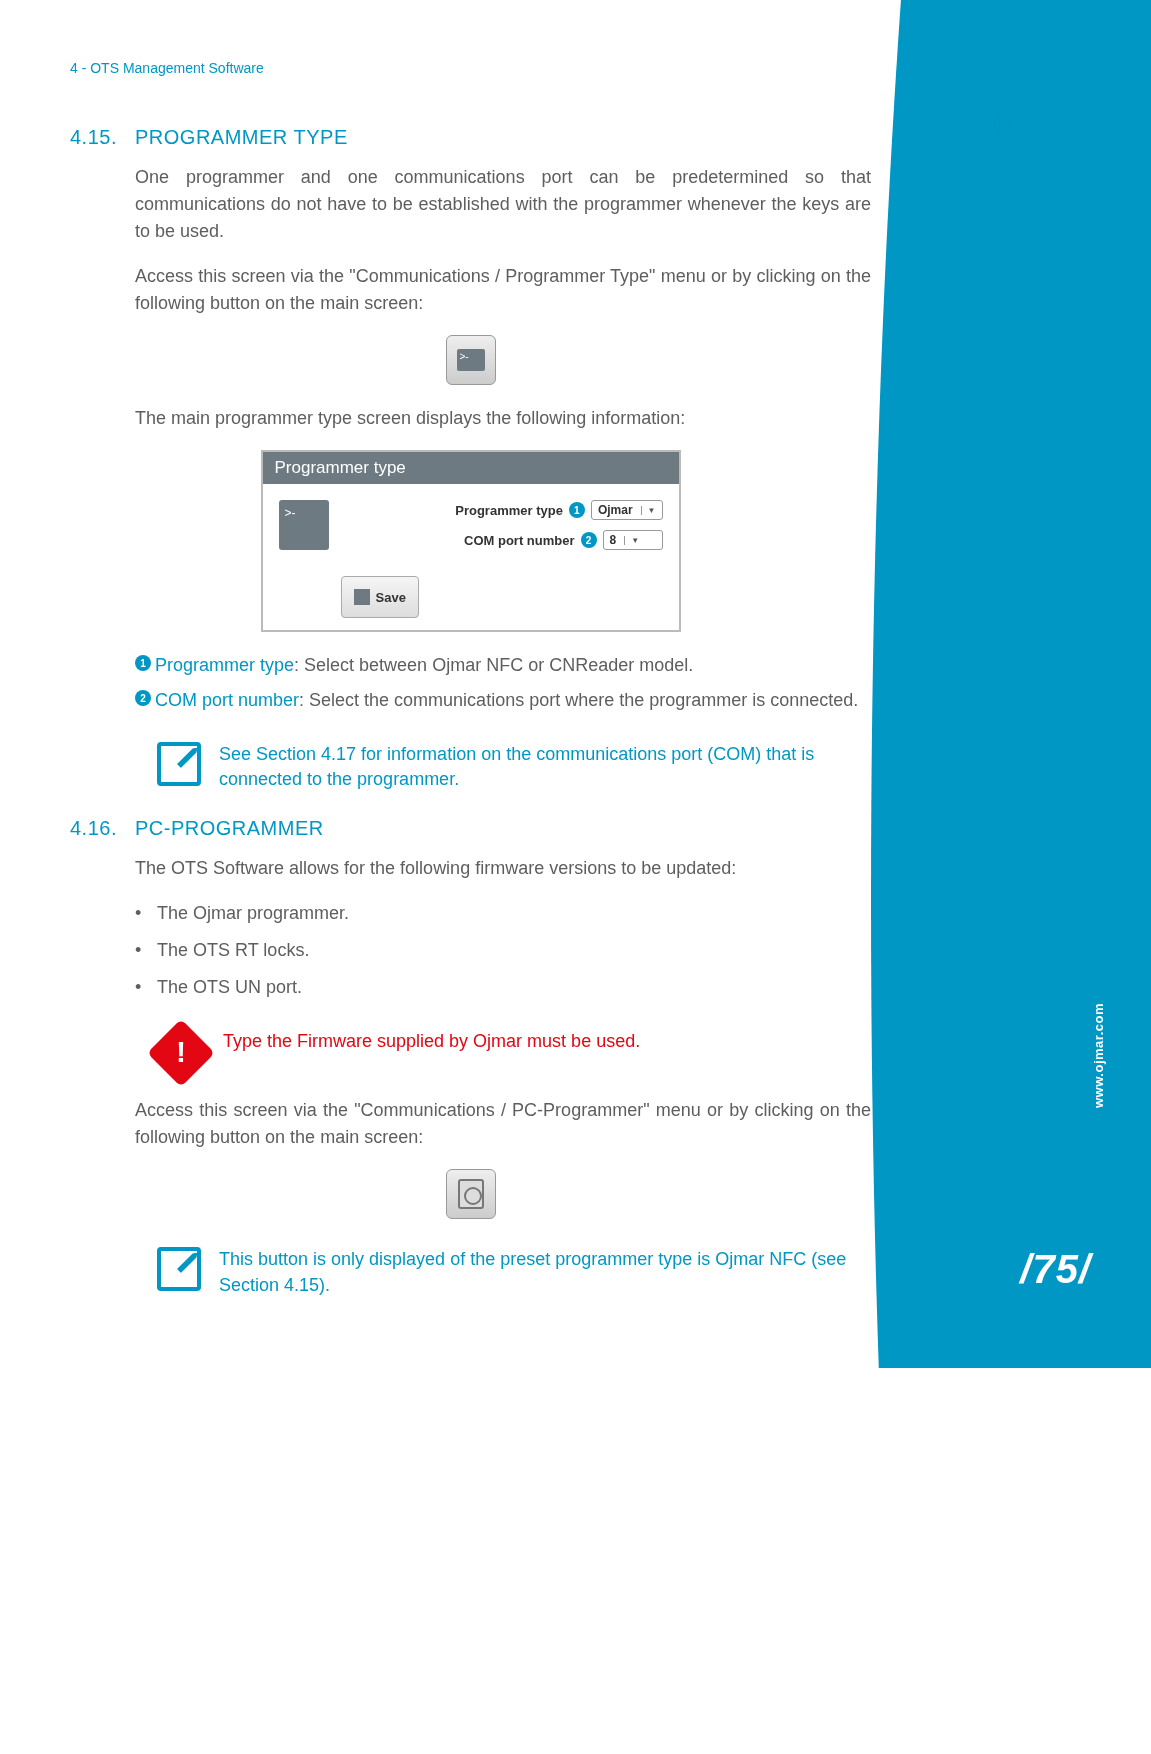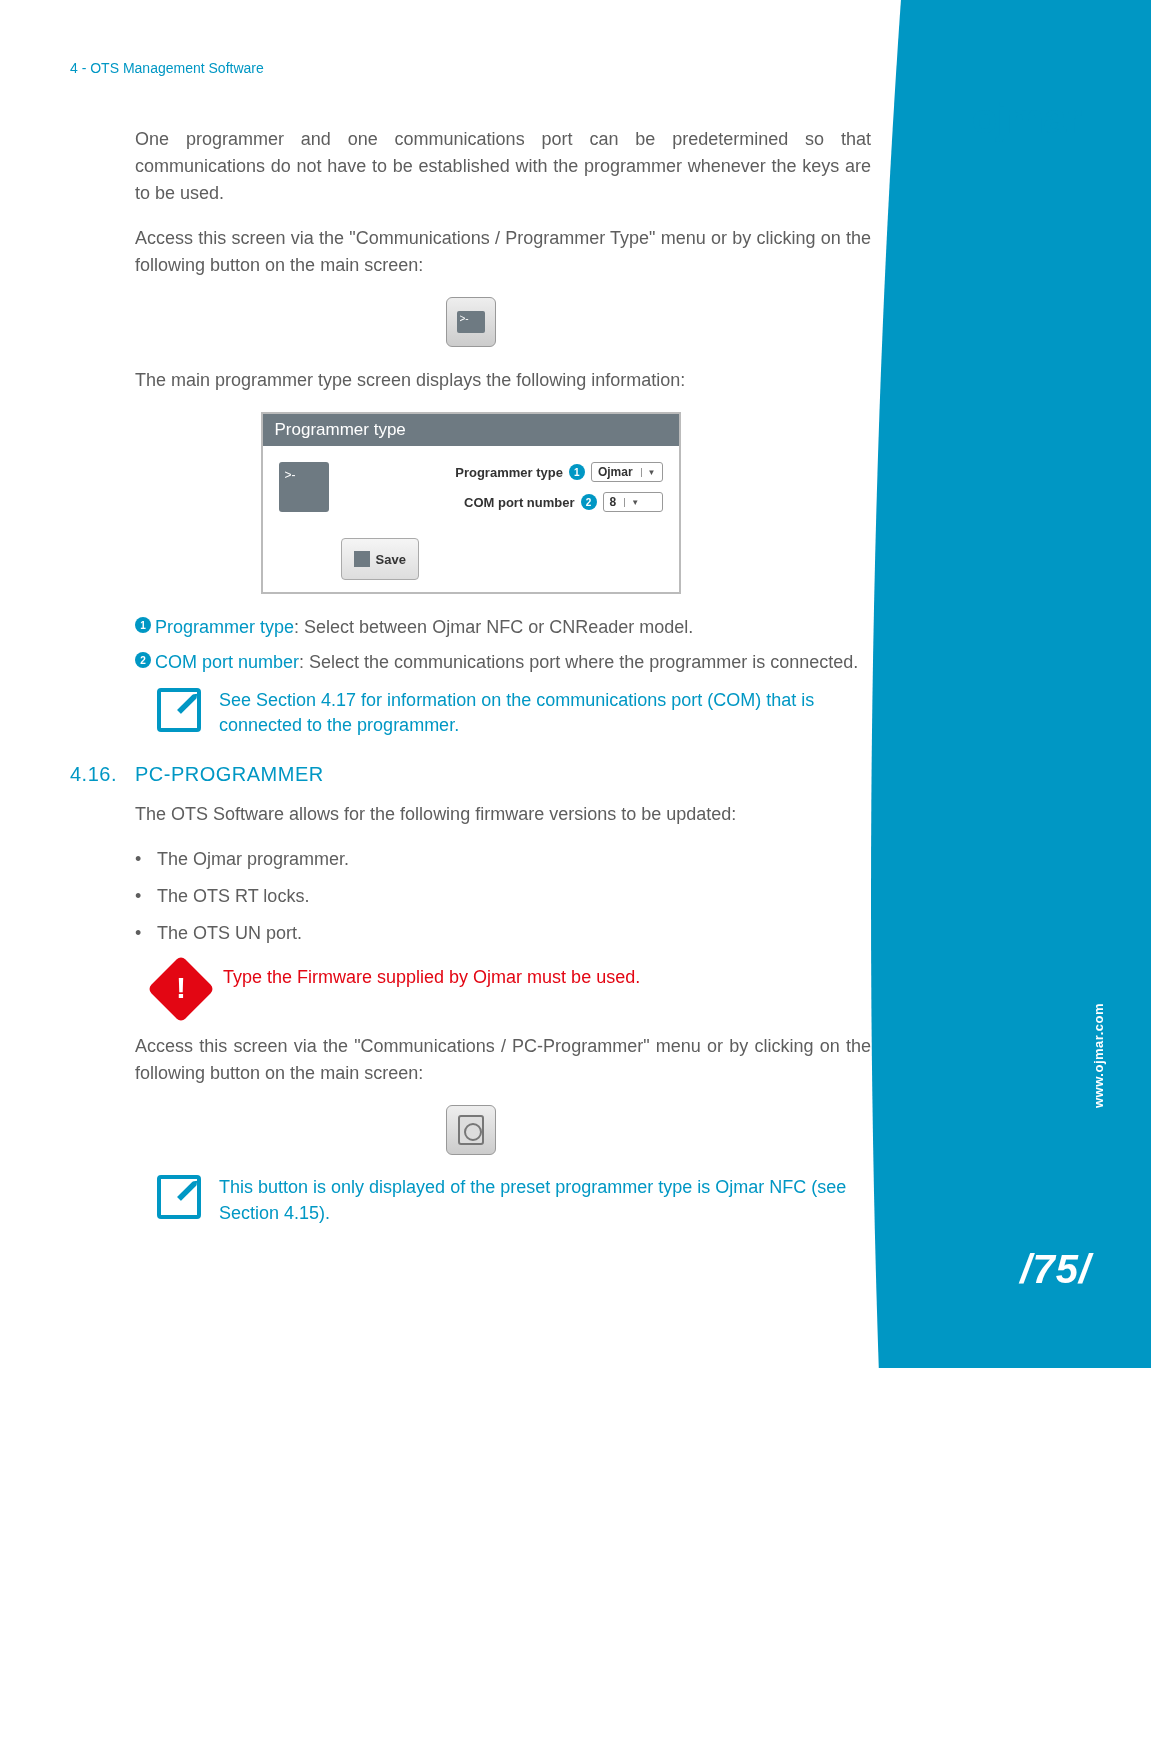--- a/index.html
+++ b/index.html
@@ -191,21 +191,21 @@
     display: flex;
     gap: 4px;
     line-height: 1.5;
   }
   .num-item .badge-num { margin-top: 3px; flex-shrink: 0; }
   .teal { color: #0097c4; }
   .note-box {
     margin-left: 65px;
     display: flex;
     gap: 18px;
-    margin-top: 12px;
+    margin-top: 28px;
     margin-bottom: 20px;
     align-items: flex-start;
     padding-left: 22px;
   }
   .note-icon {
     width: 44px; height: 44px;
     flex-shrink: 0;
     position: relative;
   }
   .note-icon.pencil {
@@ -284,20 +284,24 @@
 <div class="page">
   <div class="side-curve"></div>
 
   <div class="logo">
     <span class="logo-text">ojmar</span>
   </div>
 
   <div class="content">
     <div class="chapter-header">4 - OTS Management Software</div>
 
+    <div class="section-head">
+      <span class="sec-num">4.15.</span>
+      <span>PROGRAMMER TYPE</span>
+    </div>
 
     <div class="body-text">One programmer and one communications port can be predetermined so that communications do not have to be established with the programmer whenever the keys are to be used.</div>
     <div class="body-text">Access this screen via the "Communications / Programmer Type" menu or by clicking on the following button on the main screen:</div>
 
     <div class="btn-img">
       <div class="gray-button">
         <div class="terminal-ico"></div>
       </div>
     </div>
 

